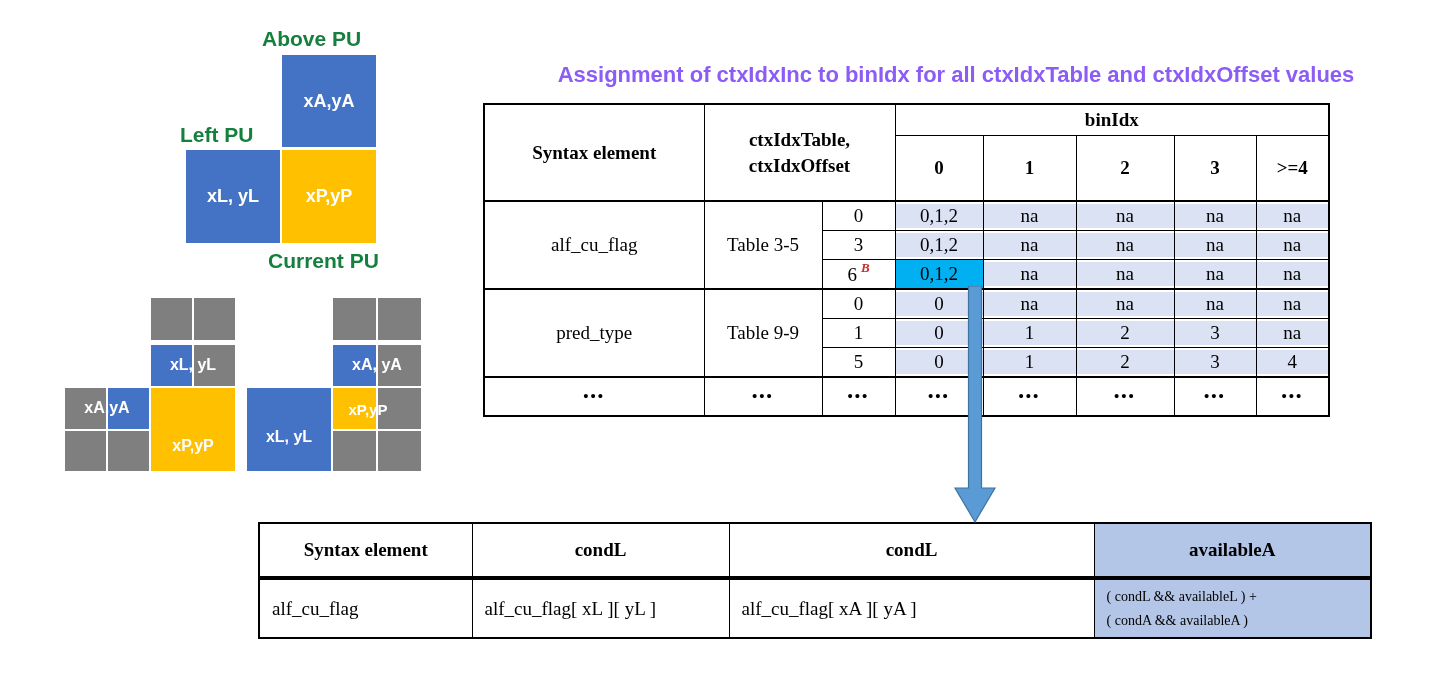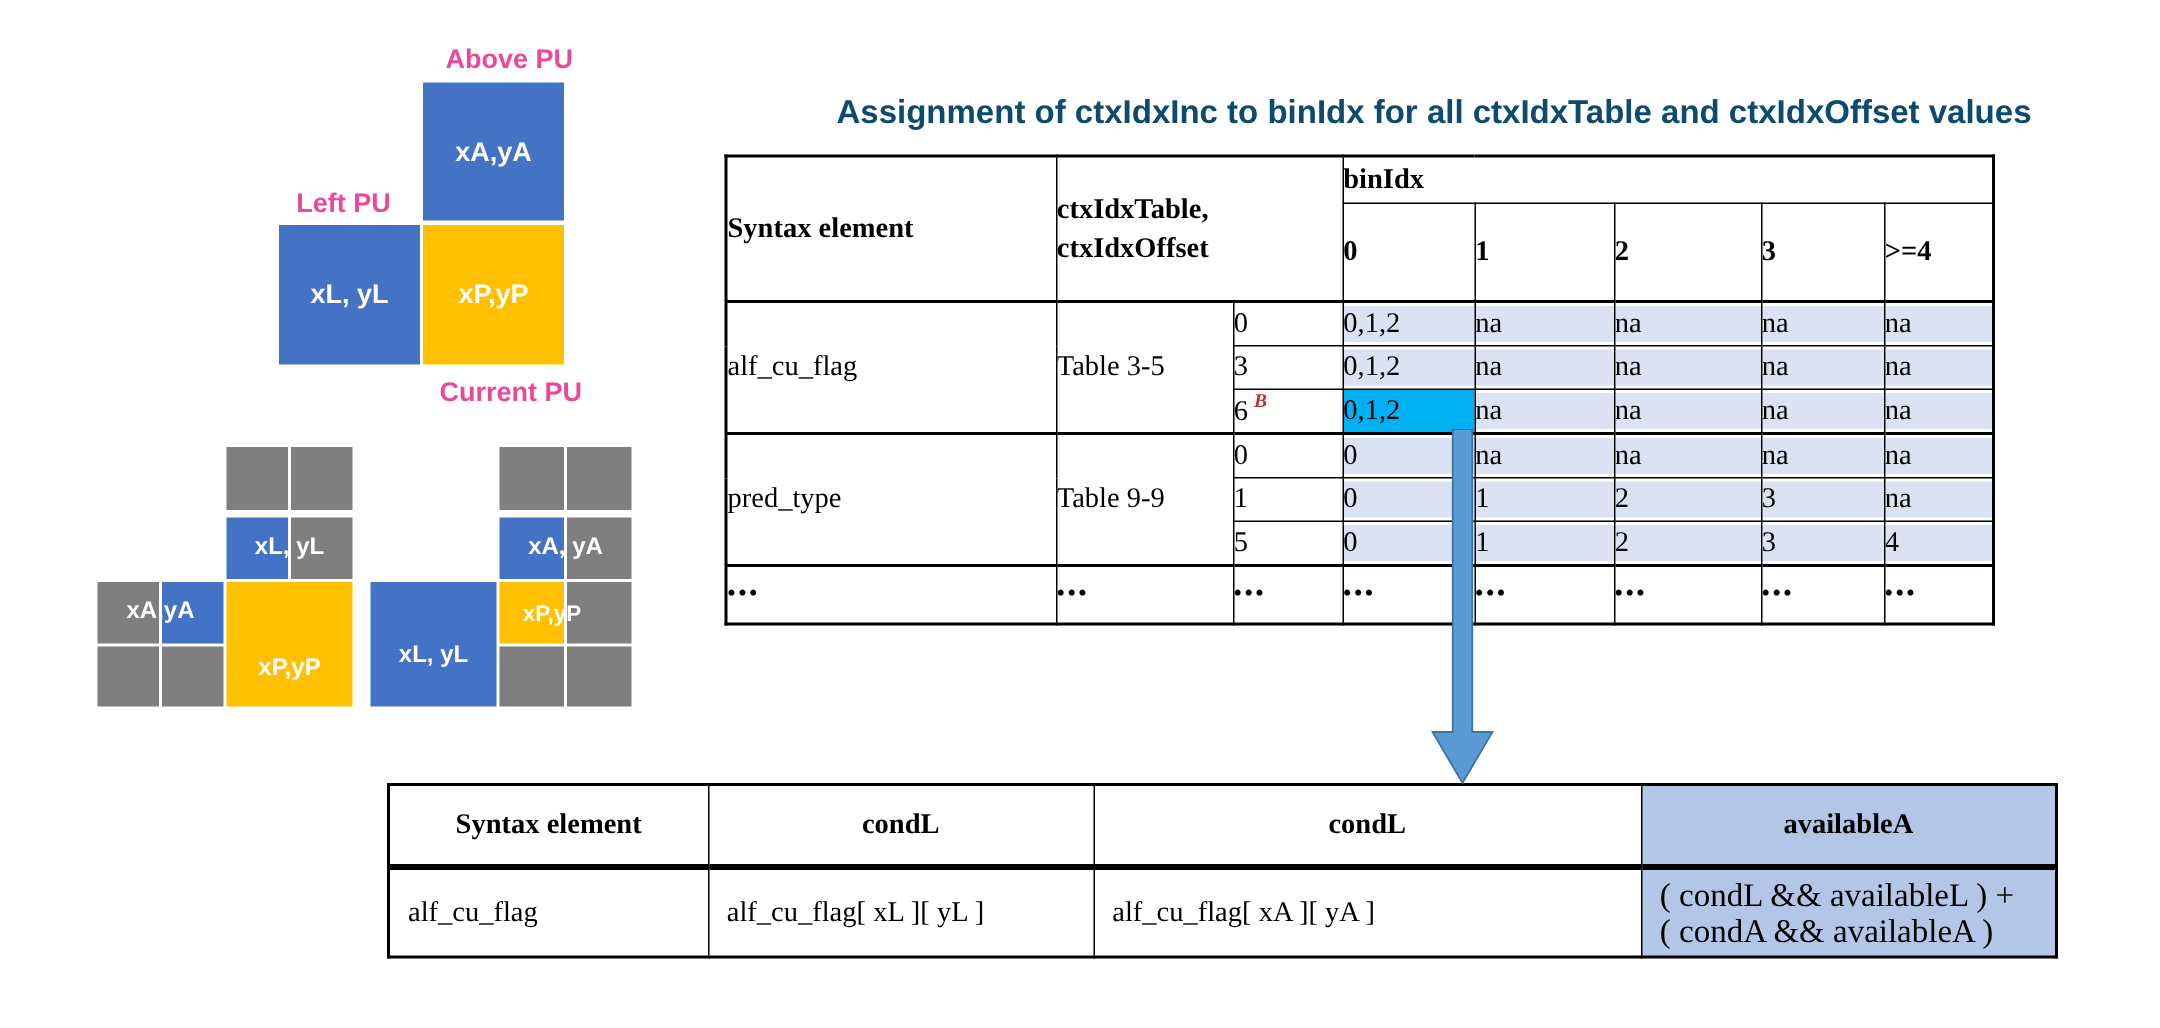--- a/index.html
+++ b/index.html
@@ -2,39 +2,39 @@
 <html style="--blue: #4472c4; --yellow: #ffc000; --gray: #7f7f7f; --lavender: #dbe2f3; --cyan: #00b0f0; --inc-blue: #b4c6e7; --arrow-blue: #5b9bd5; --arrow-border: #3c749f;"><head>
 <meta charset="utf-8">
 <style>
   html,body{margin:0;padding:0;background:#fff;}
   #canvas{position:relative;width:1440px;height:685px;background:#fff;overflow:hidden;
           font-family:"Liberation Serif","DejaVu Serif",serif;color:#000;}
   .abs{position:absolute;}
 
   
   .pu-label{position:absolute;font-family:"Liberation Sans","DejaVu Sans",sans-serif;
-            font-weight:bold;font-size:18px;color:#ec4899;text-align:center;line-height:26px;}
+            font-weight:bold;font-size:21px;color:#15803d;text-align:left;line-height:26px;}
   .pu-cell{position:absolute;display:flex;align-items:center;justify-content:center;
            font-family:"Liberation Sans","DejaVu Sans",sans-serif;font-weight:bold;
            font-size:18px;color:#fff;}
   .bg-blue{background:var(--blue);}
   .bg-yellow{background:var(--yellow);}
 
   
   .gcell{position:absolute;}
   .glabel{position:absolute;font-family:"Liberation Sans","DejaVu Sans",sans-serif;
           font-weight:bold;font-size:16px;color:#fff;text-align:center;line-height:26px;z-index:3;}
 
   
   #table-title{position:absolute;left:488px;top:62px;width:936px;text-align:center;
                font-family:"Liberation Sans","DejaVu Sans",sans-serif;font-weight:bold;
-               font-size:22px;color:#0c4a6e;}
+               font-size:22px;color:#8b5cf6;}
   table{border-collapse:collapse;table-layout:fixed;}
   #main-table{position:absolute;left:483px;top:103px;width:845px;border:2.5px solid #000;}
-  #main-table td{border:1.2px solid #000;vertical-align:middle;
+  #main-table td{border:1.2px solid #000;text-align:center;vertical-align:middle;
                  font-size:19px;padding:0;overflow:hidden;margin-left:18px;}
   #main-table tr.h td{height:30px;}
   #main-table tr.h2 td{height:64px;}
   #main-table tr.d td{height:28px;}
   #main-table tr.dots td{height:37px;font-weight:bold;font-size:15px;letter-spacing:2px;}
   #main-table .b{font-weight:bold;}
   #main-table .pre{white-space:pre-line;line-height:26px;}
   #main-table .thickb{border-bottom:2.5px solid #000;}
   #main-table tr.gs td{border-top:2.5px solid #000;}
   #main-table td.lav{background:var(--lavender);
@@ -42,21 +42,21 @@
   #main-table td.cyan{background:var(--cyan);}
   sup.ann{color:#c23030;font-style:italic;font-weight:bold;font-size:13px;
           margin-left:4px;position:relative;top:-2px;}
 
   
   #bottom-table{position:absolute;left:258px;top:522px;width:1112px;border:2px solid #000;}
   #bottom-table td{border:1.5px solid #000;font-size:19px;vertical-align:middle;padding:0;}
   #bottom-table tr.h td{height:52px;font-weight:bold;text-align:center;border-bottom:4px solid #000;}
   #bottom-table tr.d td{height:57px;text-align:left;padding-left:12px;}
   #bottom-table .inc{background:var(--inc-blue);}
-  #bottom-table td.inc-val{white-space:pre-line;font-size:22px;line-height:24px;padding-left:8px;}
+  #bottom-table td.inc-val{white-space:pre-line;font-size:14px;line-height:24px;padding-left:8px;}
 
   
   #flow-arrow{position:absolute;left:950px;top:286px;width:50px;height:237px;z-index:5;}
 </style>
 </head>
 <body>
 
 <div id="canvas">
 
   <div class="pu-label abs" style="left:262px;top:26px;width:155px;">Above PU</div>

